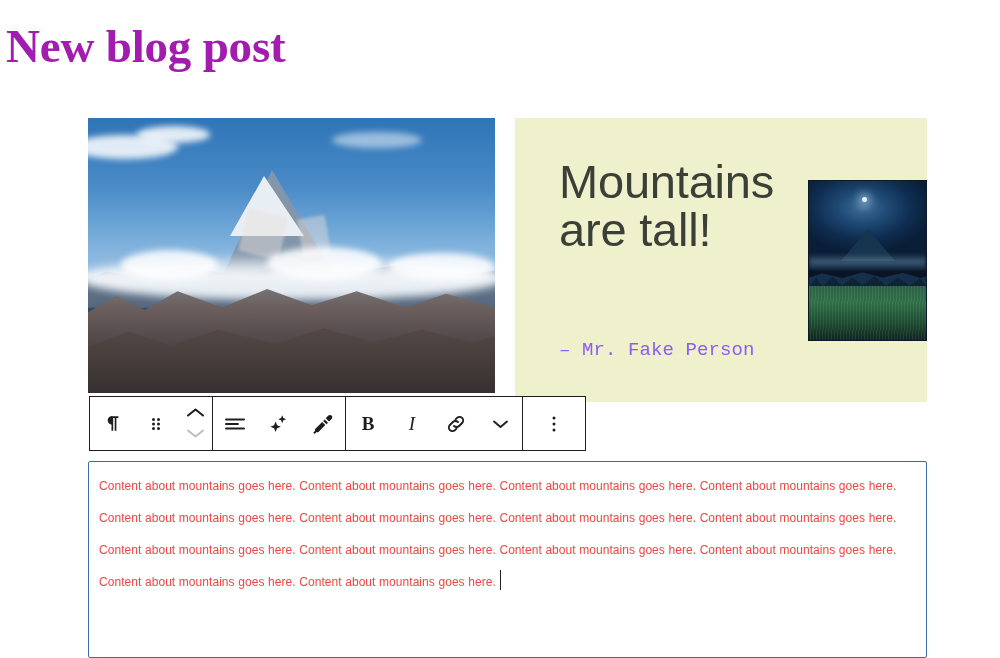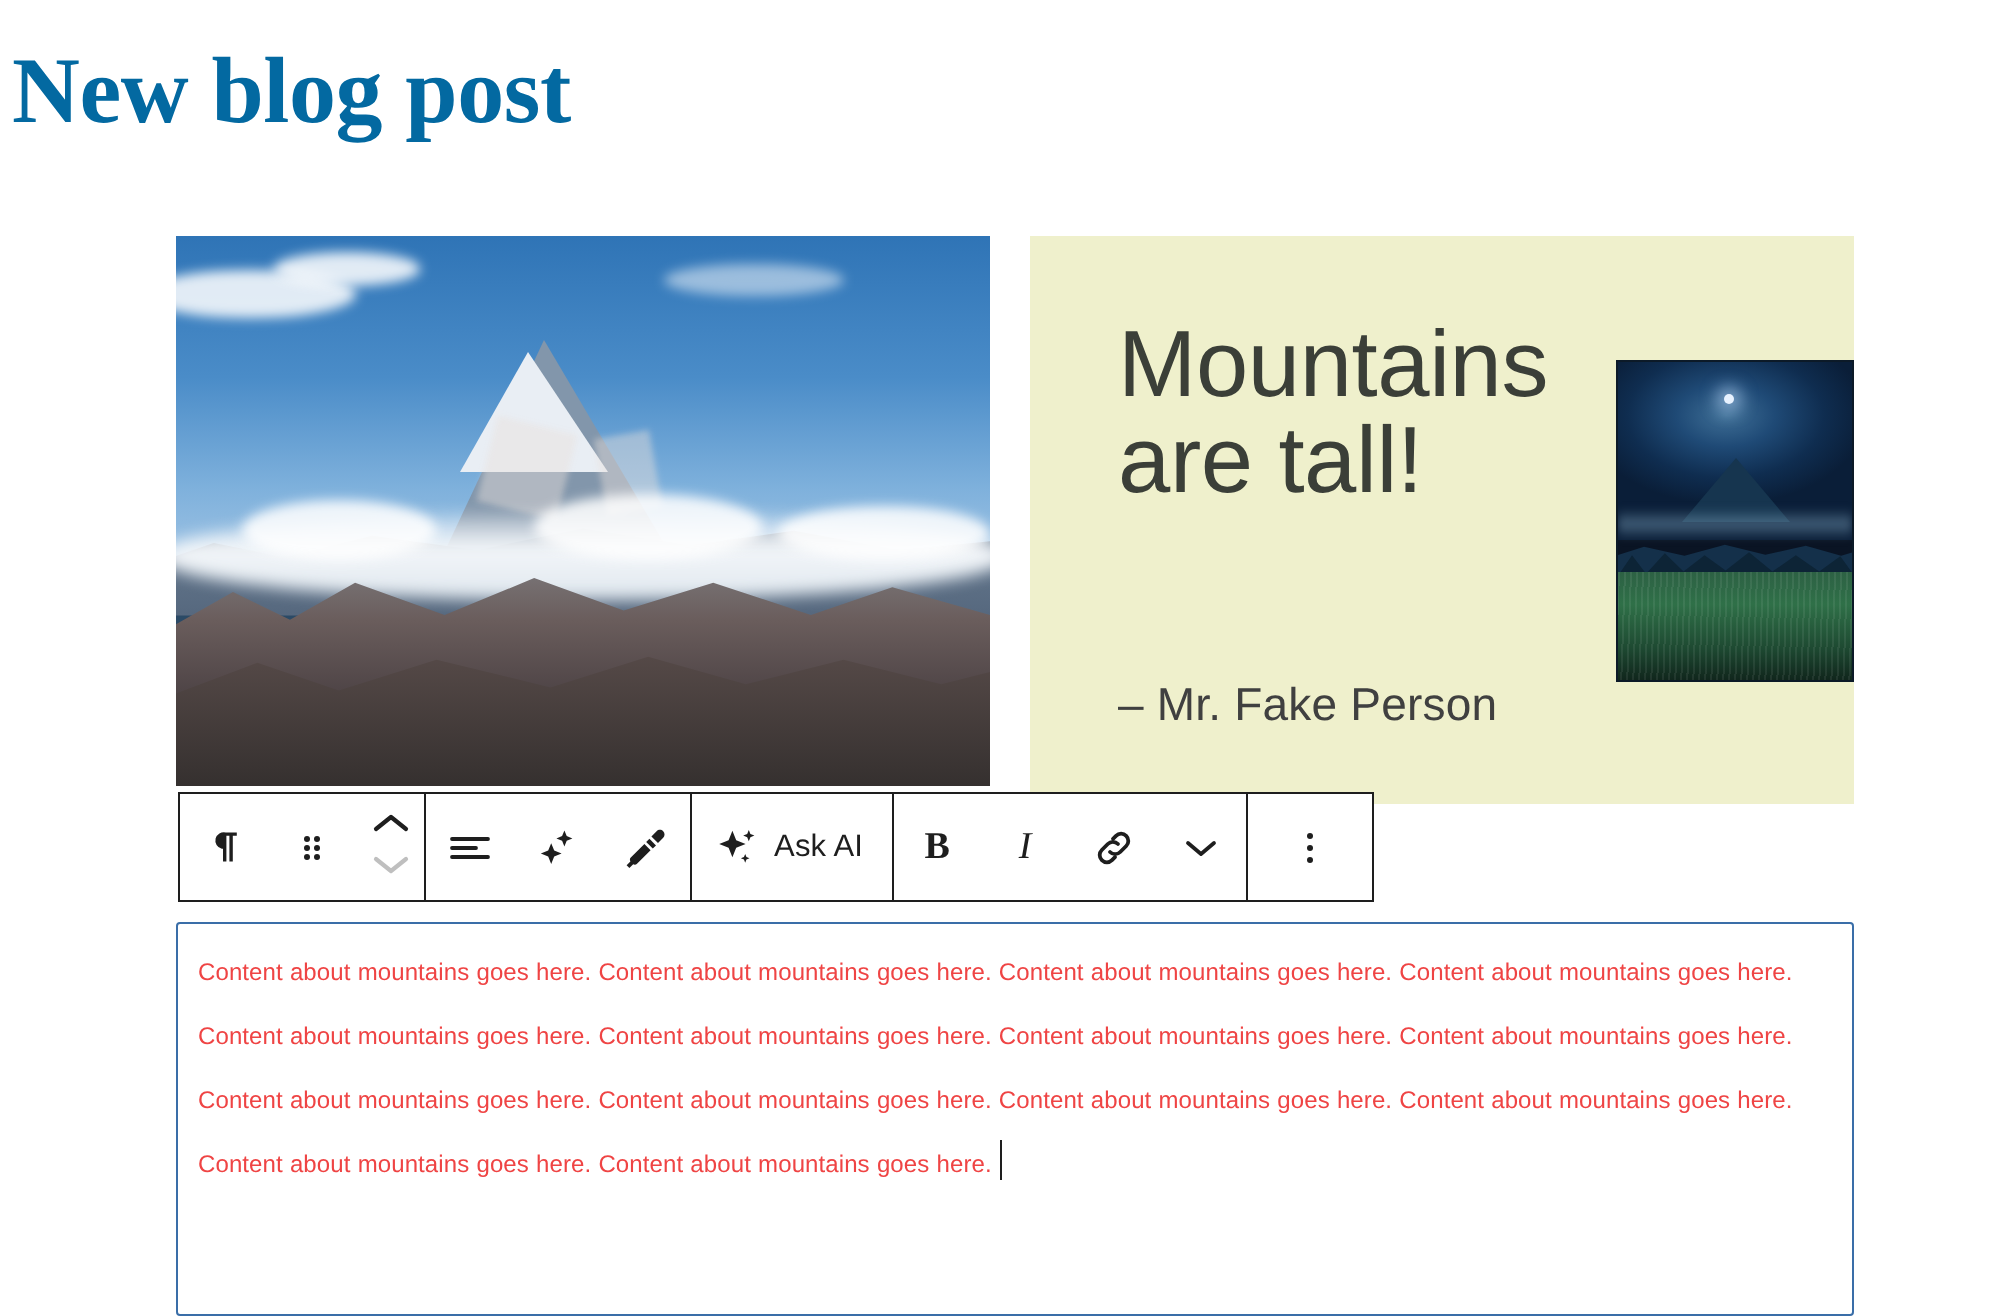--- a/index.html
+++ b/index.html
@@ -18,21 +18,21 @@
 
   
   #page-title {
     position: absolute;
     left: 6px;
     top: 16px;
     font-family: "Liberation Serif", "DejaVu Serif", serif;
     font-weight: bold;
     font-size: 47px;
     line-height: 60px;
-    color: #0369a1;
+    color: #a21caf;
     letter-spacing: -0.2px;
     white-space: nowrap;
   }
 
   
   #media-row {
     position: absolute;
     left: 0;
     top: 118px;
     width: 1000px;
@@ -132,23 +132,24 @@
     font-size: 47px;
     line-height: 48px;
     color: #3b3f38;
     font-weight: normal;
     letter-spacing: -0.2px;
   }
   #quote-attribution {
     position: absolute;
     left: 44px;
     top: 221px;
-    font-size: 23px;
-    color: #404040;
+    font-size: 19px;
+    color: #8b5cf6;
     letter-spacing: 0.1px;
+    font-family: Liberation Mono, monospace;
   }
 
   
   #night-photo {
     position: absolute;
     left: 293px;
     top: 62px;
     width: 119px;
     height: 161px;
     overflow: hidden;
@@ -403,32 +404,20 @@
       <span>
         <svg width="24" height="22" viewBox="0 0 24 22" fill="none">
           <path d="M20.6 2.6c-.9-.9-2.4-.9-3.3 0l-2.6 2.6 3.3 3.3 2.6-2.6c.9-.9.9-2.4 0-3.3z" fill="#1e1e1e"></path>
           <path d="M13.7 6.4l-1.6 1.6 3.3 3.3 1.6-1.6z" fill="#1e1e1e"></path>
           <path d="M11.2 9.0L4.4 15.8c-.5.5-.6 1.3-.2 1.9l-1.9 1.9 1.4 1.4 1.9-1.9c.6.4 1.4.3 1.9-.2l6.8-6.8z" fill="#1e1e1e"></path>
         </svg>
       </span>
     </div>
   </div>
 
-  <div class="tb-group">
-    <div class="tb-btn tb-btn-text">
-      <span>
-        <svg width="22" height="22" viewBox="0 0 22 22" fill="none">
-          <path d="M8.2 2.4l1.9 4.7 4.7 1.9-4.7 1.9-1.9 4.7-1.9-4.7L1.6 9l4.7-1.9z" fill="#1e1e1e"></path>
-          <path d="M16.4 2.0l.8 2.0 2.0.8-2.0.8-.8 2.0-.8-2.0-2.0-.8 2.0-.8z" fill="#1e1e1e"></path>
-          <path d="M14.6 14.0l.62 1.55 1.55.62-1.55.62-.62 1.55-.62-1.55-1.55-.62 1.55-.62z" fill="#1e1e1e"></path>
-        </svg>
-      </span>
-      <span class="tb-label">Ask AI</span>
-    </div>
-  </div>
 
   <div class="tb-group">
     <div class="tb-btn">
       <span class="tb-bold">B</span>
     </div>
     <div class="tb-btn">
       <span class="tb-italic">I</span>
     </div>
     <div class="tb-btn">
       <span>

